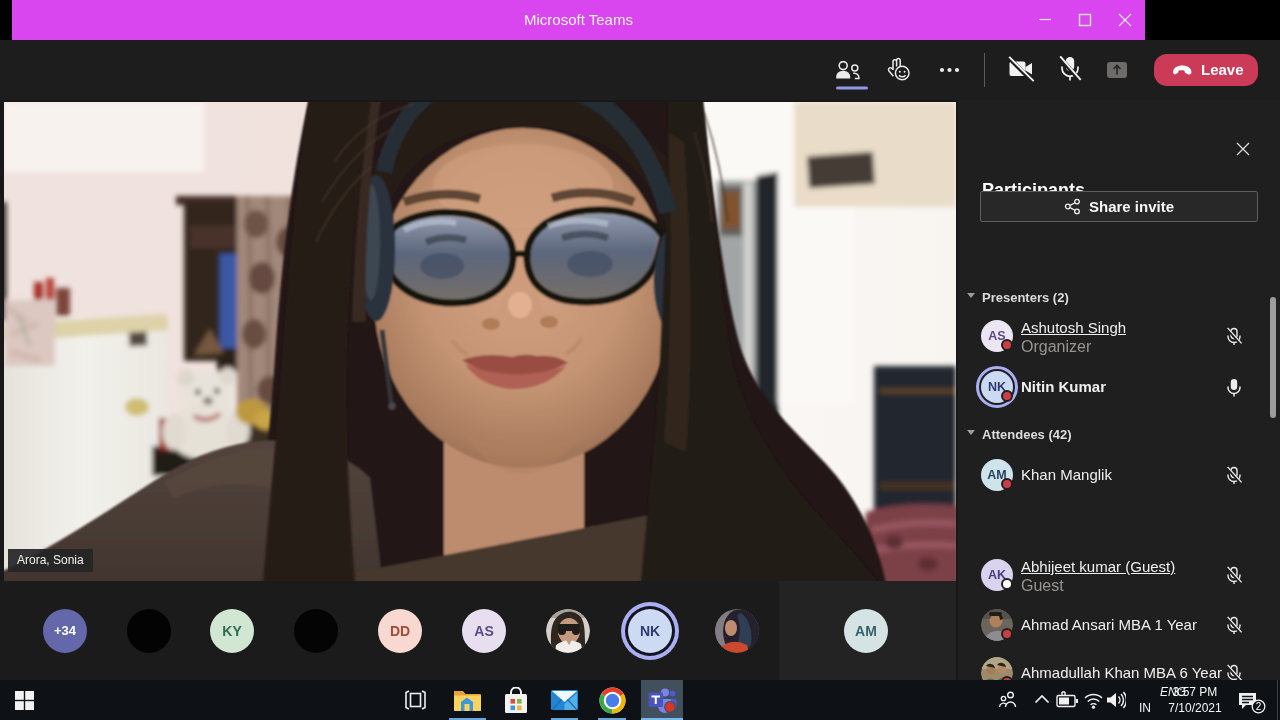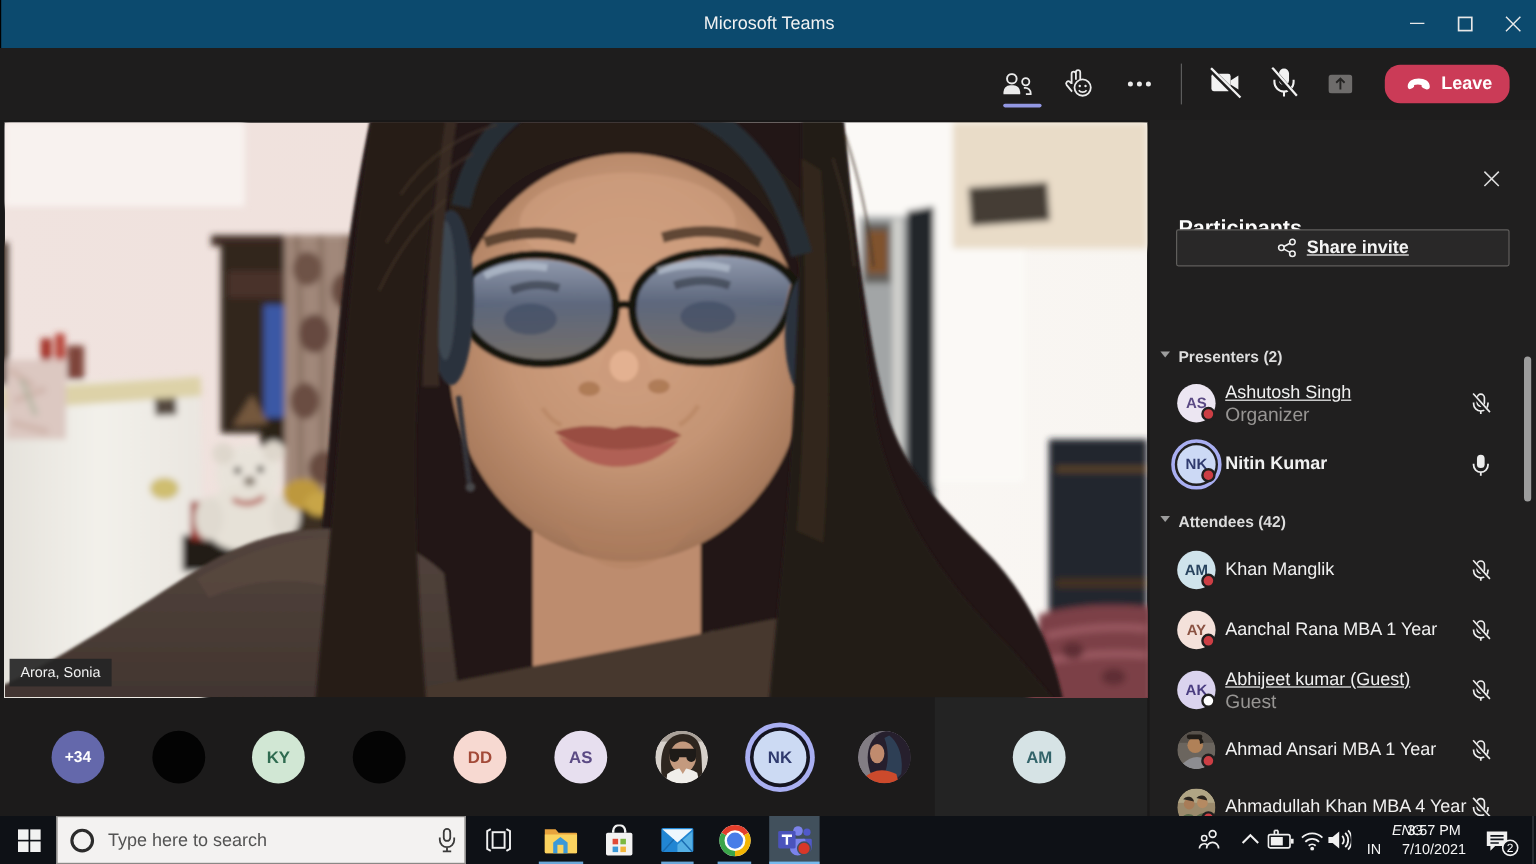--- a/index.html
+++ b/index.html
@@ -1,31 +1,31 @@
 <!DOCTYPE html>
 <html><head>
 <meta charset="utf-8">
 <style>
   * { margin:0; padding:0; box-sizing:border-box; }
   html,body { width:1280px; height:720px; overflow:hidden; background:#000; font-family:"Liberation Sans", sans-serif; }
   #app { position:absolute; inset:0; width:1280px; height:720px; }
-  #titlebar { position:absolute; left:1px; top:0; width:1280px; height:40px; background:#0c4a6e; }
+  #titlebar { position:absolute; left:12px; top:0; width:1133px; height:40px; background:#d946ef; }
   #titlebar .title { position:absolute; left:0; right:0; top:0; height:40px; line-height:40px; text-align:center; color:#f2f2f2; font-size:15px; }
   .winbtn { position:absolute; top:0; width:40px; height:40px; }
   #toolbar { position:absolute; left:0; top:40px; width:1280px; height:60px; background:#1e1d1d; }
   #timer { position:absolute; left:28px; top:63px; color:#bdbdbd; font-size:13px; letter-spacing:1px; }
   #content { position:absolute; left:0; top:100px; width:1280px; height:580px; background:#191818; }
   #video { position:absolute; left:4px; top:2px; width:952px; height:479px; }
   #namelabel { position:absolute; left:8px; top:449px; background:rgba(37,37,37,0.92); color:#f0f0f0; font-size:12px; padding:4px 9px 5px 9px; }
   #strip { position:absolute; left:0; top:481px; width:956px; height:99px; background:#1c1b1b; }
   #striplight { position:absolute; left:779px; top:0; width:177px; height:99px; background:#232323; }
   .av { position:absolute; top:28px; width:44px; height:44px; border-radius:50%; text-align:center; line-height:44px; font-size:14px; font-weight:bold; }
   #panel { position:absolute; left:958px; top:0; width:322px; height:580px; background:#201f1f; }
   #ptitle { position:absolute; left:24px; top:34px; font-size:18px; font-weight:bold; color:#fbfbfb;margin-top:46px; }
-  #shareinvite { position:absolute; left:22px; top:91px; width:278px; height:31px; background:#292828; border:1px solid #605e5c; border-radius:2px; color:#f5f5f5; font-size:15px; font-weight:bold; display:flex; align-items:center; justify-content:center;text-decoration:underline; }
+  #shareinvite { position:absolute; left:22px; top:91px; width:278px; height:31px; background:#292828; border:1px solid #605e5c; border-radius:2px; color:#f5f5f5; font-size:15px; font-weight:bold; display:flex; align-items:center; justify-content:center; }
   .sect { position:absolute; left:24px; font-size:13px; font-weight:bold; color:#dcdcdc;text-align:right; }
   .tri { position:absolute; left:9px; width:0; height:0; border-left:4.5px solid transparent; border-right:4.5px solid transparent; border-top:5.5px solid #9d9d9d; }
   .row { position:absolute; left:0; width:322px; height:50px; }
   .pav { position:absolute; left:23px; top:9px; width:32px; height:32px; border-radius:50%; text-align:center; line-height:32px; font-size:12.5px; font-weight:bold; }
   .pname { position:absolute; left:63px; top:16px; font-size:15px; color:#f0f0f0; white-space:nowrap; }
   .pname2 { position:absolute; left:63px; top:8px; font-size:15px; color:#f0f0f0; white-space:nowrap;text-decoration:underline; }
   .psub { position:absolute; left:63px; top:27px; font-size:16px; color:#979593; }
   .dot { position:absolute; left:43px; top:28px; width:12px; height:12px; border-radius:50%; background:#cc3e44; border:2px solid #201f1f; }
   .micw { position:absolute; left:266px; top:16px; width:20px; height:20px; }
   #scrollbar { position:absolute; left:312px; top:197px; width:6px; height:121px; background:#9d9d9d; border-radius:3px; }
@@ -343,34 +343,20 @@
     <svg class="micw" viewBox="0 0 20 20">
             <g fill="none" stroke="#ececec" stroke-width="1.4">
               <rect x="7" y="1.5" width="6" height="10" rx="3"></rect>
               <path d="M4 8.5 v1 a6 6 0 0 0 12 0 v-1"></path>
               <path d="M10 15.5 V18"></path>
             </g>
             <path d="M3 1.5 L17 17" stroke="#201f1f" stroke-width="3.2"></path>
             <path d="M3.6 0.9 L17.6 16.4" stroke="#ececec" stroke-width="1.4"></path>
           </svg>
   </div>
-  <div class="row" style="top:400px">
-    <div class="pav" style="background:#f4e1da;color:#8a5242;">AY</div>
-          <div class="dot"></div>
-    <div class="pname">Aanchal Rana MBA 1 Year</div>
-    <svg class="micw" viewBox="0 0 20 20">
-            <g fill="none" stroke="#ececec" stroke-width="1.4">
-              <rect x="7" y="1.5" width="6" height="10" rx="3"></rect>
-              <path d="M4 8.5 v1 a6 6 0 0 0 12 0 v-1"></path>
-              <path d="M10 15.5 V18"></path>
-            </g>
-            <path d="M3 1.5 L17 17" stroke="#201f1f" stroke-width="3.2"></path>
-            <path d="M3.6 0.9 L17.6 16.4" stroke="#ececec" stroke-width="1.4"></path>
-          </svg>
-  </div>
   <div class="row" style="top:450px">
     <div class="pav" style="background:#dad3ee;color:#4a3d80;">AK</div>
           <div class="dot" style="background:#fff;"></div>
     <div class="pname2">Abhijeet kumar (Guest)</div>
           <div class="psub">Guest</div>
     <svg class="micw" viewBox="0 0 20 20">
             <g fill="none" stroke="#ececec" stroke-width="1.4">
               <rect x="7" y="1.5" width="6" height="10" rx="3"></rect>
               <path d="M4 8.5 v1 a6 6 0 0 0 12 0 v-1"></path>
               <path d="M10 15.5 V18"></path>
@@ -418,21 +404,21 @@
               <rect width="32" height="32" fill="#9b8a6c"></rect>
       <rect x="0" y="0" width="32" height="12" fill="#b0a585"></rect>
       <circle cx="10" cy="13" r="4.5" fill="#a87c58"></circle>
               <circle cx="21" cy="12" r="4.5" fill="#b58a62"></circle>
       <path d="M5 9 a5 5 0 0 1 9 2 Z" fill="#2a241e"></path>
               <path d="M16 8 a5 5 0 0 1 9 2 Z" fill="#2a241e"></path>
       <path d="M2 26 q7 -8 13 -2 q8 -7 15 0 l0 8 l-28 0 Z" fill="#5a6b4a"></path>
             </g>
           </svg>
           <div class="dot"></div>
-    <div class="pname">Ahmadullah Khan MBA 4 Year</div>
+    <div class="pname">Ahmadullah Khan MBA 6 Year</div>
     <svg class="micw" viewBox="0 0 20 20">
             <g fill="none" stroke="#ececec" stroke-width="1.4">
               <rect x="7" y="1.5" width="6" height="10" rx="3"></rect>
               <path d="M4 8.5 v1 a6 6 0 0 0 12 0 v-1"></path>
               <path d="M10 15.5 V18"></path>
             </g>
             <path d="M3 1.5 L17 17" stroke="#201f1f" stroke-width="3.2"></path>
             <path d="M3.6 0.9 L17.6 16.4" stroke="#ececec" stroke-width="1.4"></path>
           </svg>
   </div>
@@ -440,30 +426,20 @@
 </div>
 
 </div>
 <div id="taskbar">
   <svg style="position:absolute;left:15px;top:11px" width="19" height="19" viewBox="0 0 19 19">
     <rect x="0" y="0" width="8.8" height="8.8" fill="#f2f2f2"></rect>
         <rect x="10.2" y="0" width="8.8" height="8.8" fill="#f2f2f2"></rect>
     <rect x="0" y="10.2" width="8.8" height="8.8" fill="#f2f2f2"></rect>
         <rect x="10.2" y="10.2" width="8.8" height="8.8" fill="#f2f2f2"></rect>
   </svg>
-  <div id="searchbox">
-    <svg style="position:absolute;left:10px;top:9px" width="21" height="21" viewBox="0 0 21 21">
-          <circle cx="10.5" cy="10.5" r="8.6" fill="none" stroke="#2b2b2b" stroke-width="2.6"></circle>
-        </svg>
-    <span>Type here to search</span>
-    <svg style="position:absolute;left:317px;top:9px" width="15" height="21" viewBox="0 0 15 21">
-          <rect x="4.8" y="0.8" width="5.4" height="10" rx="2.7" fill="none" stroke="#3a3a3a" stroke-width="1.5"></rect>
-          <path d="M1.5 8 v2 a6 6 0 0 0 12 0 V8 M7.5 16.5 V19.5 M4 19.5 h7" fill="none" stroke="#3a3a3a" stroke-width="1.5"></path>
-        </svg>
-  </div>
   <svg style="position:absolute;left:404px;top:9px" width="23" height="22" viewBox="0 0 23 22">
     <path d="M5 2 L2 3.6 V18.4 L5 20 M18 2 L21 3.6 V18.4 L18 20" fill="none" stroke="#f0f0f0" stroke-width="1.6"></path>
     <rect x="6.5" y="4.5" width="10" height="13" fill="none" stroke="#f0f0f0" stroke-width="1.6"></rect>
   </svg>
   <svg style="position:absolute;left:453px;top:8px" width="28" height="24" viewBox="0 0 28 24">
     <path d="M1 3 h9 l2.5 3 H27 a1 1 0 0 1 1 1 V22 a1 1 0 0 1 -1 1 H2 a1 1 0 0 1 -1 -1 Z" fill="#e8a33d"></path>
     <path d="M1 7.5 H28 V22 a1 1 0 0 1 -1 1 H2 a1 1 0 0 1 -1 -1 Z" fill="#fbd35f"></path>
     <path d="M8 14 l6 -4.5 l6 4.5 V 23 H8 Z" fill="#3b99d8"></path>
         <rect x="11.5" y="16" width="5" height="7" fill="#fbd35f"></rect>
   </svg>

